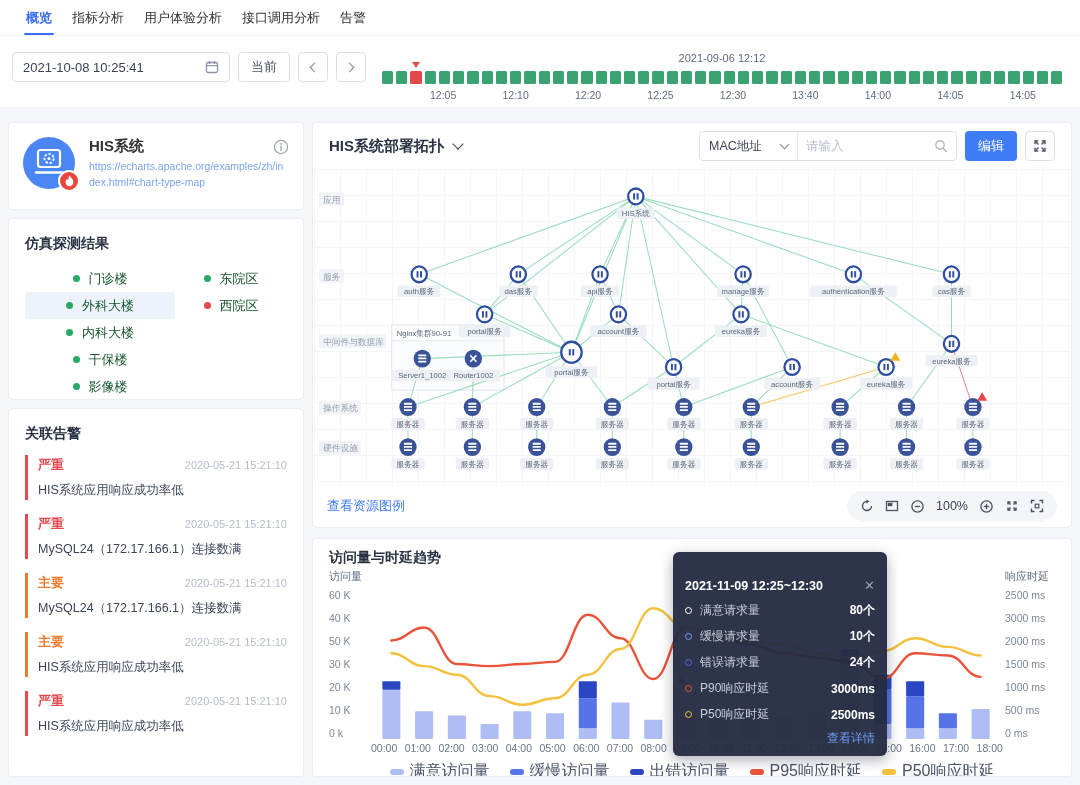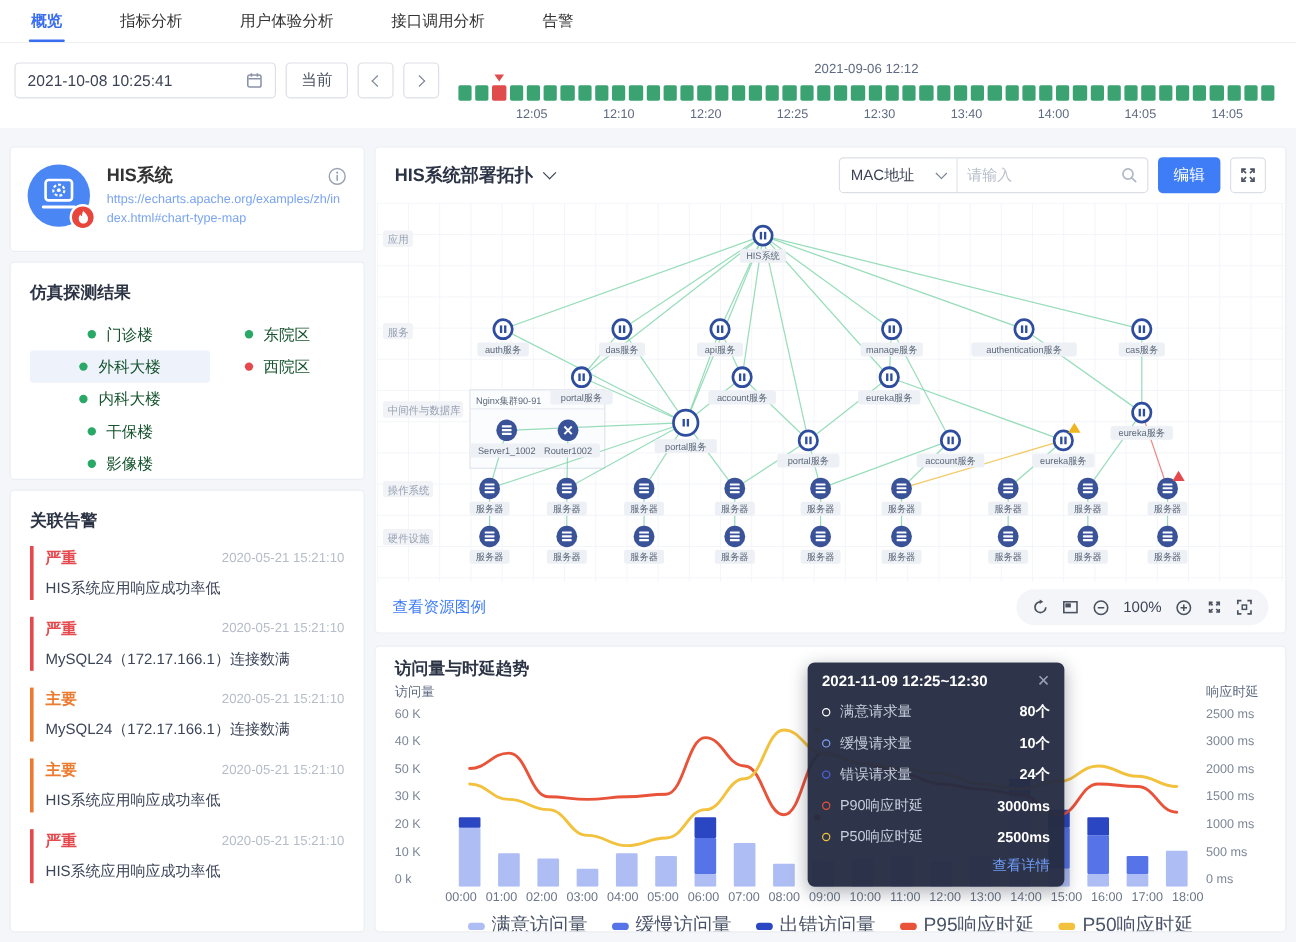--- a/index.html
+++ b/index.html
@@ -2,21 +2,21 @@
 <html><head>
 <meta charset="utf-8">
 <style>
   * { box-sizing: border-box; margin: 0; padding: 0; }
   body { font-family: "Liberation Sans", "DejaVu Sans", sans-serif; background: #e9ecf1; }
   .page { width: 1080px; height: 785px; position: relative; background: #f4f6f9; overflow: hidden; }
   .card { position: absolute; background: #fff; border: 1px solid #ebeef3; border-radius: 4px; }
 
   
   .tabbar { position: absolute; top: 0; left: 0; width: 1080px; height: 36px; background: #fff;
-            border-bottom: 1px solid #eef0f3; display: flex; align-items: stretch; gap: 48px; padding: 0 26px; }
+            border-bottom: 1px solid #eef0f3; display: flex; align-items: stretch; gap: 20px; padding: 0 26px; }
   .tab { font-size: 13px; color: #333; display: flex; align-items: center; position: relative; cursor: pointer; }
   .tab.active { color: #3a6ef0; font-weight: bold; }
   .tab.active::after { content: ''; position: absolute; left: -2px; right: -2px; bottom: 0; height: 2px; background: #3a6ef0; border-radius: 1px; }
 
   
   .timebar { position: absolute; top: 36px; left: 0; width: 1080px; height: 72px; background: #fff;
              border-bottom: 1px solid #eef0f3; display: flex; padding: 16px 18px 8px 12px; }
   .time-controls { display: flex; gap: 8px; align-items: flex-start; }
   .date-input { width: 218px; height: 30px; border: 1px solid #dcdfe5; border-radius: 4px; display: flex;
                 align-items: center; justify-content: space-between; padding: 0 10px; font-size: 13px; color: #3c4354; background:#fff; }
@@ -100,21 +100,21 @@
            font-size: 10.5px; color: #7d8796; }
   .plot { flex: 1; margin-top: 20px; height: 150px; position: relative; }
   .plot svg { width: 100%; height: 100%; display: block; }
   .x-labels { display: flex; justify-content: space-between; margin: 3px 52px 0 42px; font-size: 10.5px; color: #6b7687; }
   .legend { display: flex; justify-content: center; gap: 20px; margin-top: 7px; font-size: 16px; color: #4a5468; }
   .legend-item { display: flex; align-items: center; gap: 6px; cursor: pointer; }
   .swatch { width: 14px; height: 6px; border-radius: 3px; }
 
   
   .tooltip { position: absolute; left: 360px; top: 13px; width: 214px; background: rgba(37,44,66,0.96);
-             border-radius: 6px; padding: 8px 12px 9px; color: #fff; z-index: 5; box-shadow: 0 4px 14px rgba(20,26,46,.35); }
+             border-radius: 6px; padding: 26px 12px 9px; color: #fff; z-index: 5; box-shadow: 0 4px 14px rgba(20,26,46,.35); }
   .tt-title-row { display: flex; justify-content: space-between; align-items: center; font-size: 12.5px; font-weight: bold; }
   .tt-close { color: #98a2b3; cursor: pointer; font-size: 13px; font-weight: normal; }
   .tt-row { display: flex; align-items: center; gap: 8px; margin-top: 9px; font-size: 12px; }
   .tt-dot { width: 7px; height: 7px; border-radius: 50%; border: 1.6px solid #fff; flex-shrink: 0; }
   .tt-label { flex: 1; color: #c7cede; }
   .tt-value { font-weight: bold; color: #fff; }
   .tt-link { text-align: right; color: #6f9bf5; font-size: 12px; margin-top: 7px; cursor: pointer; }
 </style>
 </head>
 <body>

